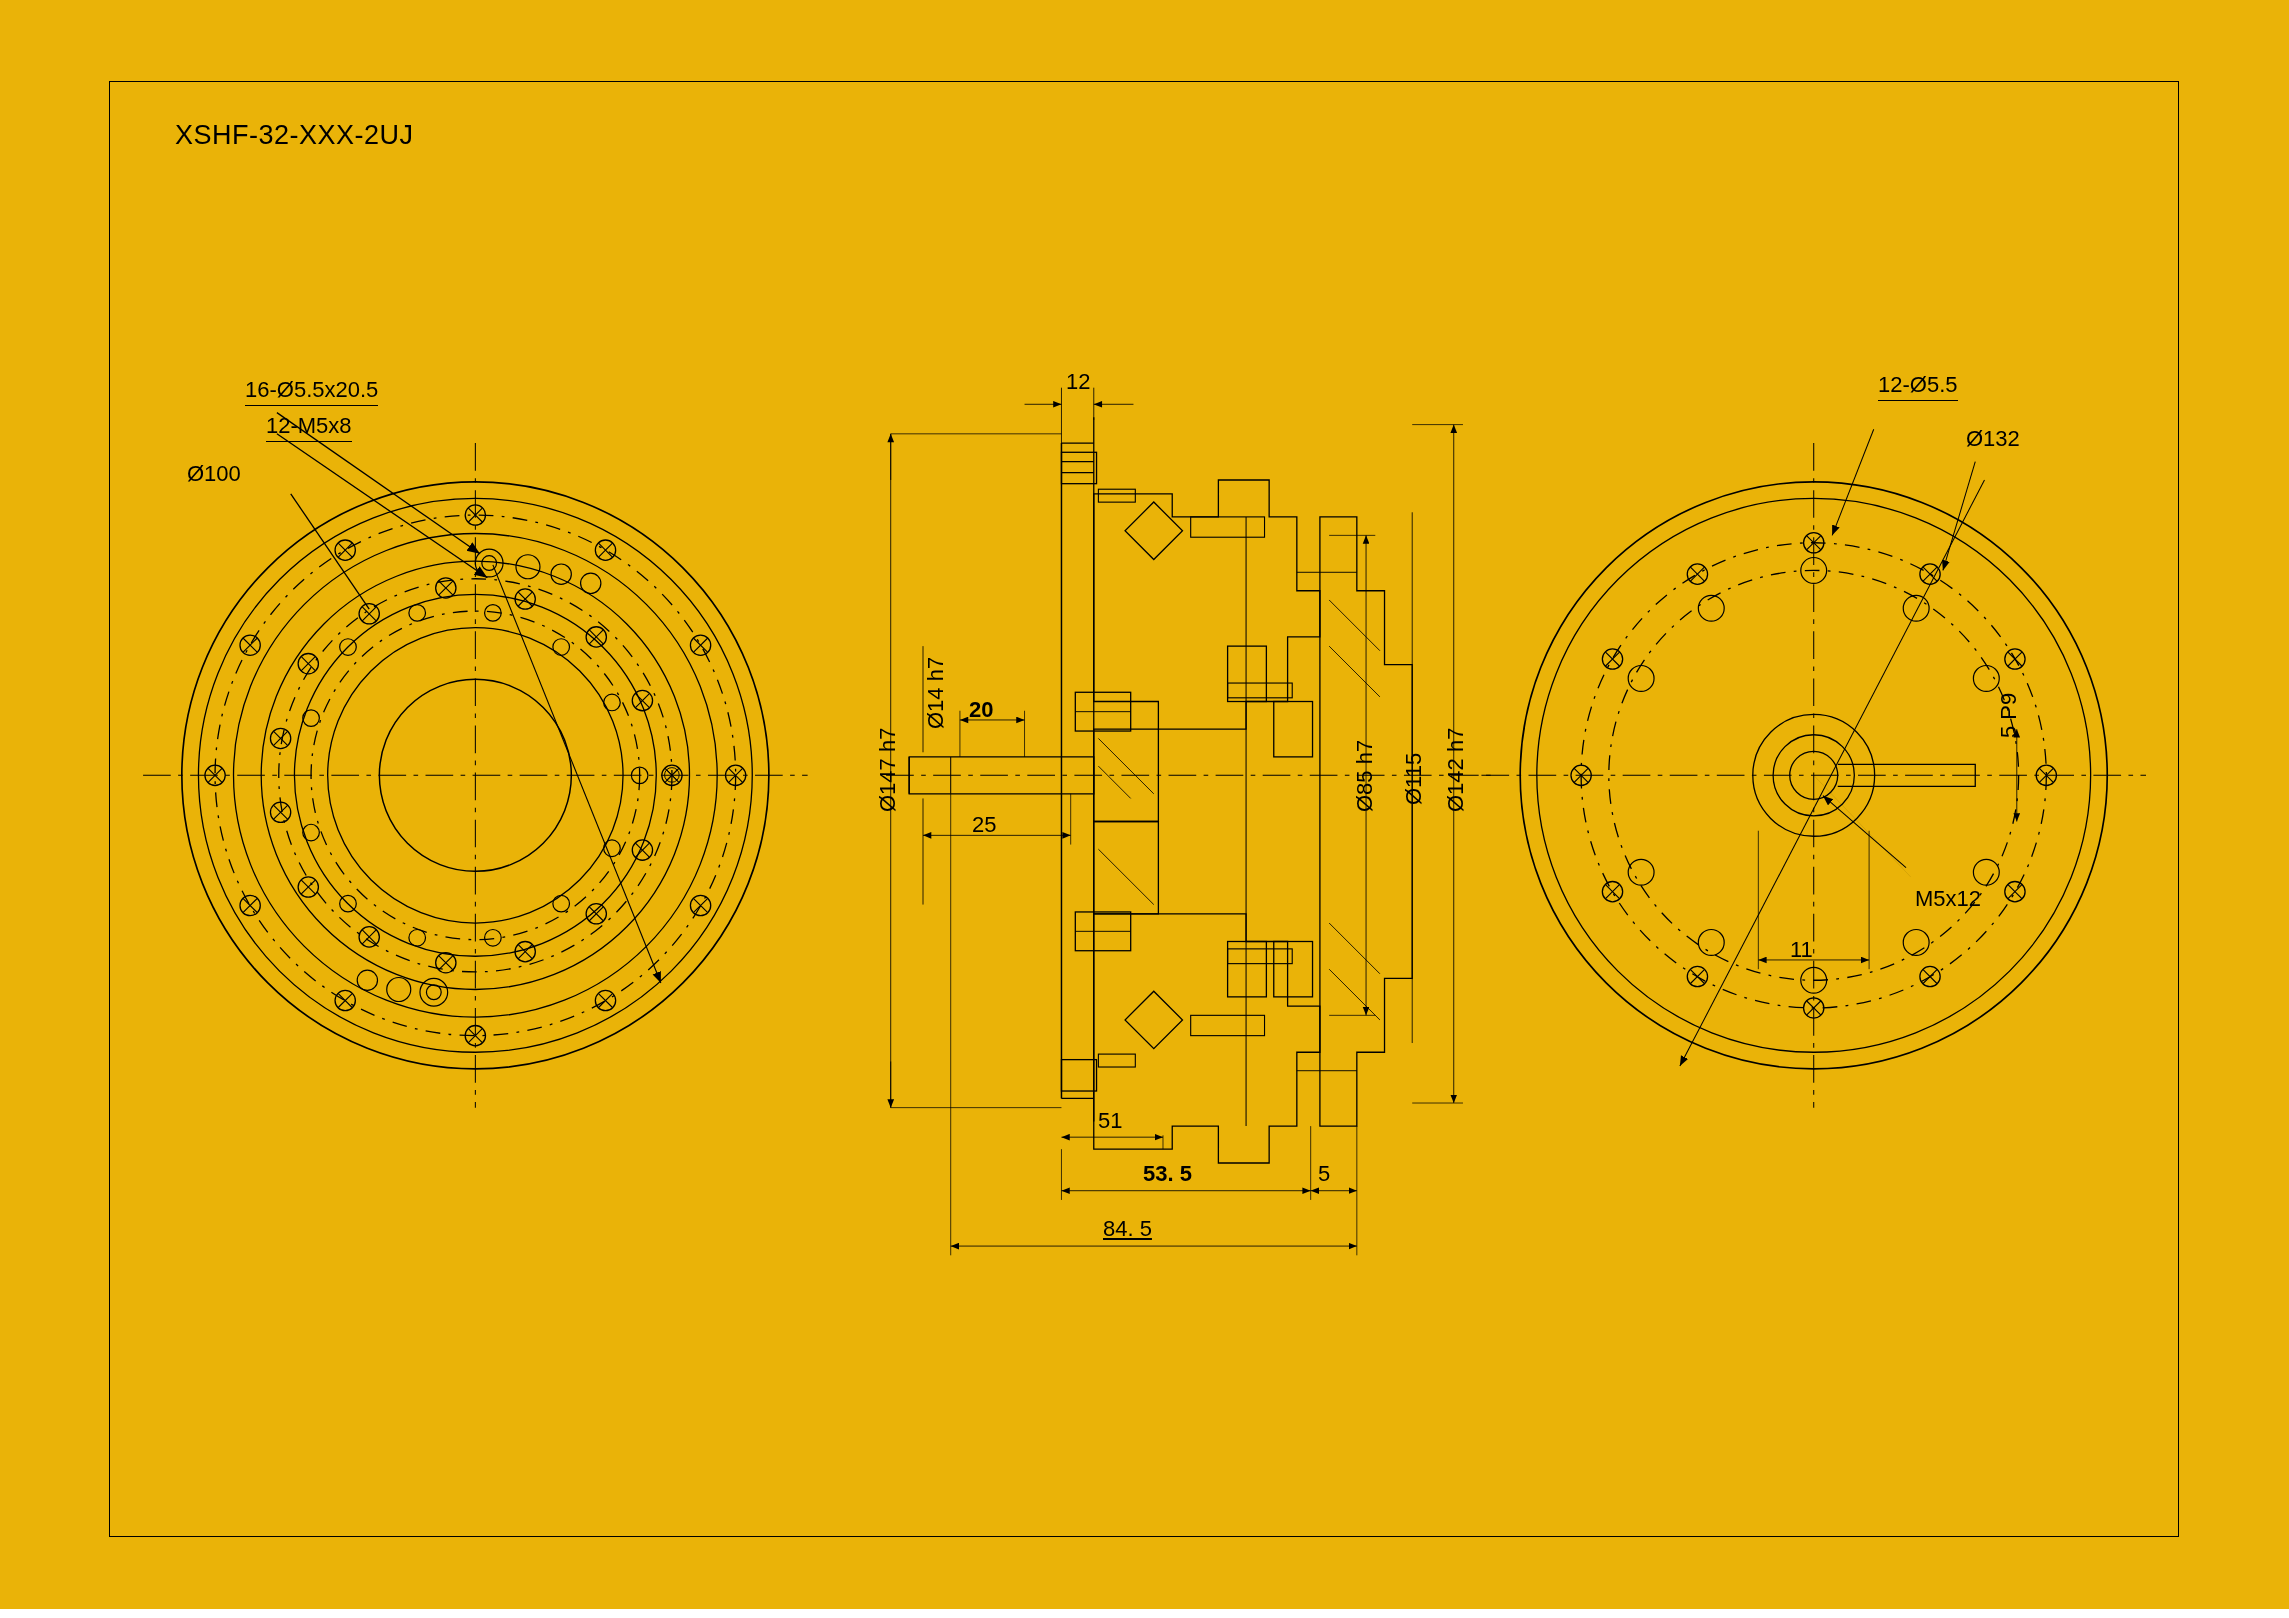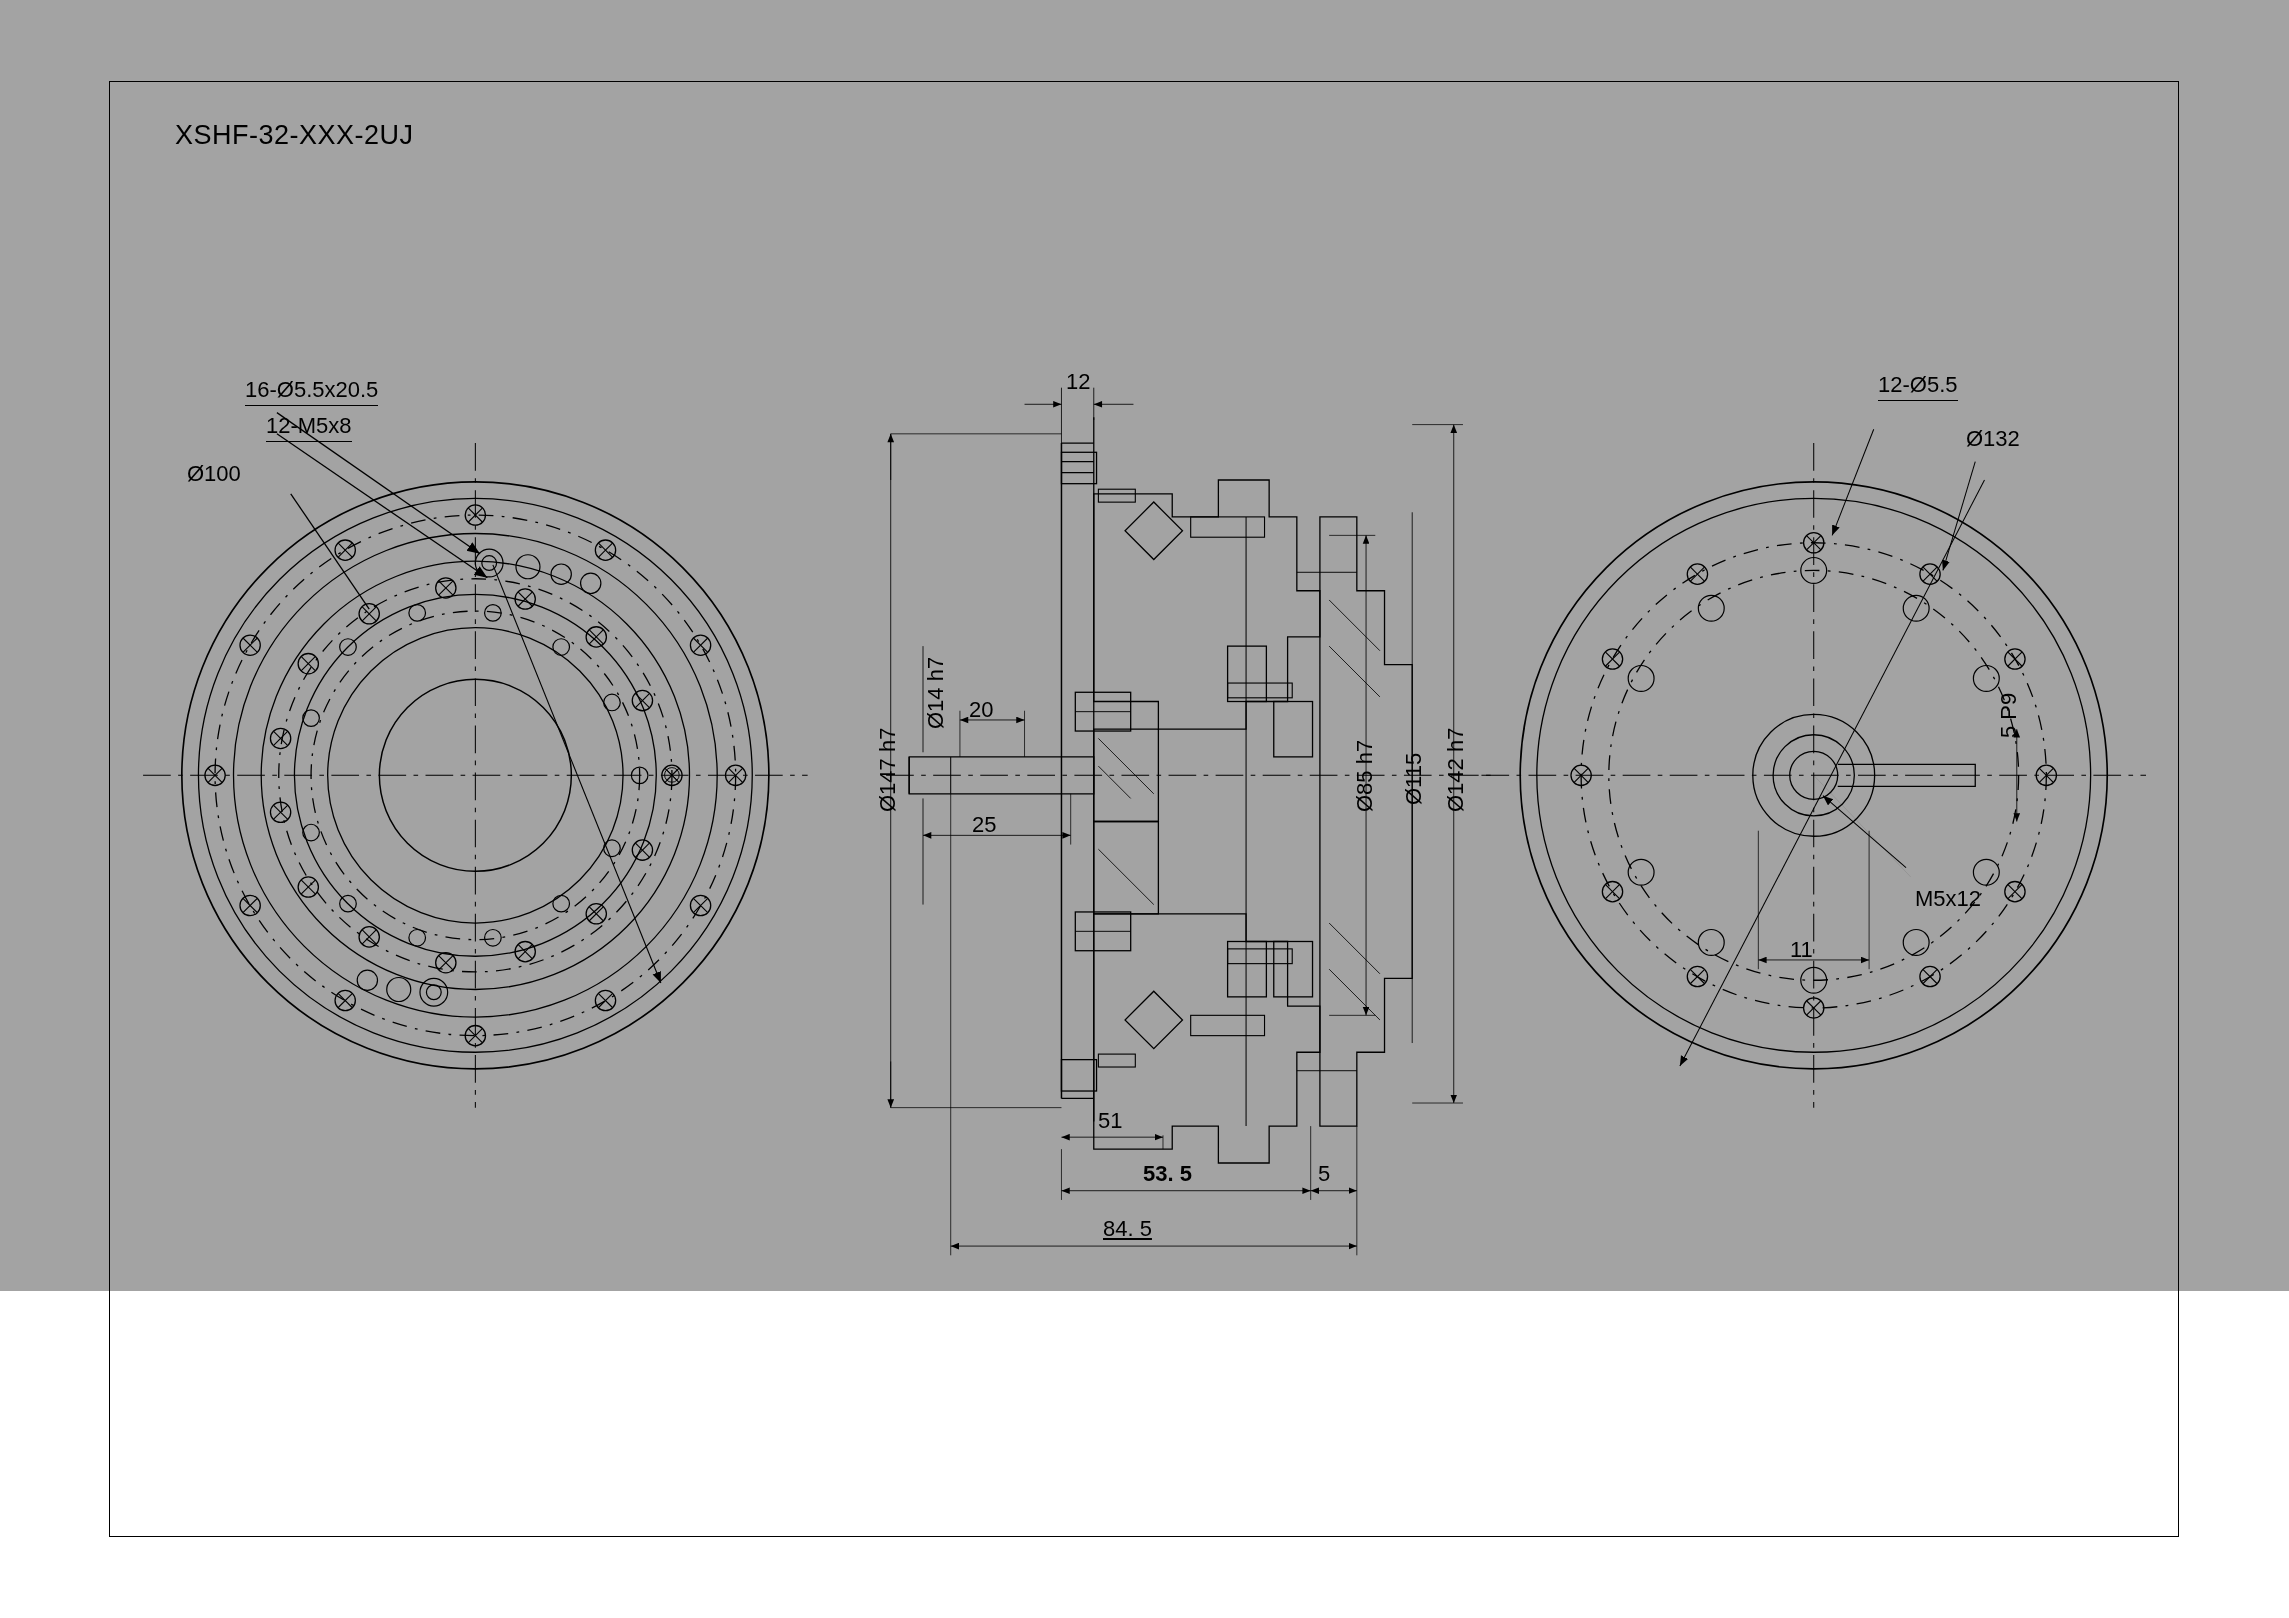--- a/index.html
+++ b/index.html
@@ -12,22 +12,22 @@
     height: 1619px;
     font-family: "Liberation Sans", sans-serif;
     color: #000;
     position: relative;
     overflow: hidden;
   }
   .sheet {
     position: absolute;
     left: 0; top: 0;
     width: 2290px;
-    height: 1291px;
-    background: #a3a3a3;
+    height: 1609px;
+    background: #eab308;
   }
   .frame {
     position: absolute;
     left: 109px;
     top: 81px;
     width: 2070px;
     height: 1456px;
     border: 1.4px solid #000;
     box-sizing: border-box;
   }
@@ -350,21 +350,21 @@
   </div>
   <div class="lbl" style="left:187px; top:461px;">
     <span>Ø100</span>
   </div>
 
   <div class="lbl" style="left:1066px; top:369px;">12</div>
 
   <div class="lbl vert" style="left:875px; top:812px;">Ø147 h7</div>
   <div class="lbl vert" style="left:923px; top:729px;">Ø14 h7</div>
 
-  <div class="lbl" style="left:969px; top:697px;">20</div>
+  <div class="lbl" style="left:969px; top:697px;font-weight:bold;">20</div>
   <div class="lbl" style="left:972px; top:812px;">25</div>
 
   <div class="lbl vert" style="left:1352px; top:812px;">Ø85 h7</div>
   <div class="lbl vert" style="left:1401px; top:805px;">Ø115</div>
   <div class="lbl vert" style="left:1443px; top:812px;">Ø142 h7</div>
 
   <div class="lbl" style="left:1098px; top:1108px;">51</div>
   <div class="lbl" style="left:1143px; top:1161px;font-weight:bold;">53. 5</div>
   <div class="lbl" style="left:1318px; top:1161px;">5</div>
   <div class="lbl" style="left:1103px; top:1216px;text-decoration:underline;">84. 5</div>

